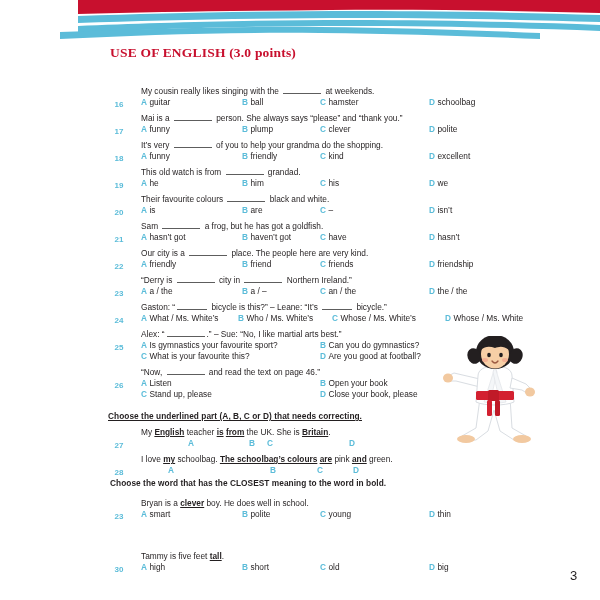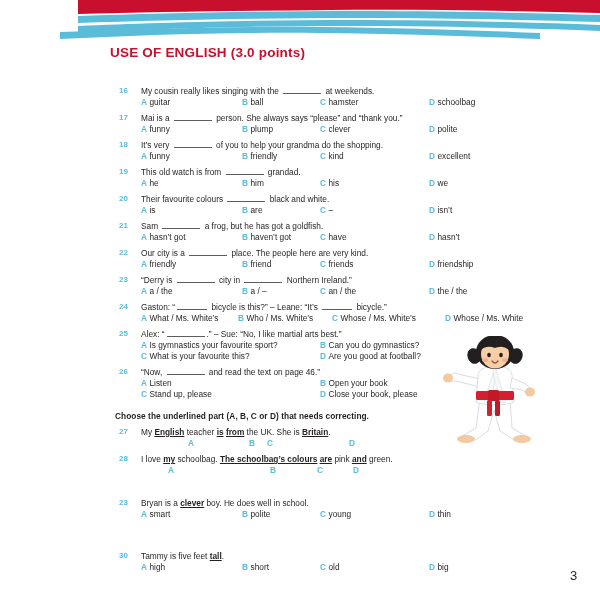--- a/index.html
+++ b/index.html
@@ -20,34 +20,35 @@
 
   
   .page{
     position:absolute;left:0;top:0;width:600px;height:600px;
   }
 
   .section-title{
     position:absolute;left:110px;top:45px;
     font-size:13.5px;font-weight:bold;letter-spacing:.2px;
     color:#c8102e;
+    font-family:Liberation Serif, serif;
   }
 
   .instruction{
     font-size:8.3px;font-weight:bold;color:#231f20;
     letter-spacing:.05px;
   }
   .ins1{position:absolute;left:110px;top:65px;}
-  .ins2{position:absolute;left:115px;top:411px;}
+  .ins2{position:absolute;left:108px;top:411px;text-decoration:underline;}
   .ins3{position:absolute;left:110px;top:478px;}
   .ins4{position:absolute;left:110px;top:531px;}
 
   .q{position:absolute;left:110px;width:480px;}
   .qnum{
-    position:absolute;left:0;top:0;width:18px;text-align:right;
+    position:absolute;left:0;top:14px;width:18px;text-align:center;
     font-size:8px;color:#5bbcd9;font-weight:bold;
   }
   .stem{
     position:absolute;left:31px;top:0;
     font-size:8.3px;color:#231f20;white-space:nowrap;
   }
   .blank{
     display:inline-block;border-bottom:1px solid #5d5d5d;
     width:38px;height:.72em;vertical-align:baseline;margin:0 2px;
   }
@@ -245,20 +246,21 @@
     <span class="qnum">28</span>
     <span class="stem"><span>I love </span><span class="u">my</span><span> schoolbag. </span><span class="u">The schoolbag’s colours</span><span> </span><span class="u">are</span><span> pink </span><span class="u">and</span><span> green.</span></span>
     <div class="labels">
       <span class="lbl" style="left:58px;">A</span>
       <span class="lbl" style="left:160px;">B</span>
       <span class="lbl" style="left:207px;">C</span>
       <span class="lbl" style="left:243px;">D</span>
     </div>
   </div>
 
+  <div class="instruction ins3">Choose the word that has the CLOSEST meaning to the word in bold.</div>
 
   <div class="q" style="top:498px;">
     <span class="qnum">23</span>
     <span class="stem"><span>Bryan is a </span><span class="u">clever</span><span> boy. He does well in school.</span></span>
     <div class="opts">
       <span class="opt c1"><span class="L">A</span><span>smart</span></span>
       <span class="opt c2"><span class="L">B</span><span>polite</span></span>
       <span class="opt c3"><span class="L">C</span><span>young</span></span>
       <span class="opt c4"><span class="L">D</span><span>thin</span></span>
     </div>

